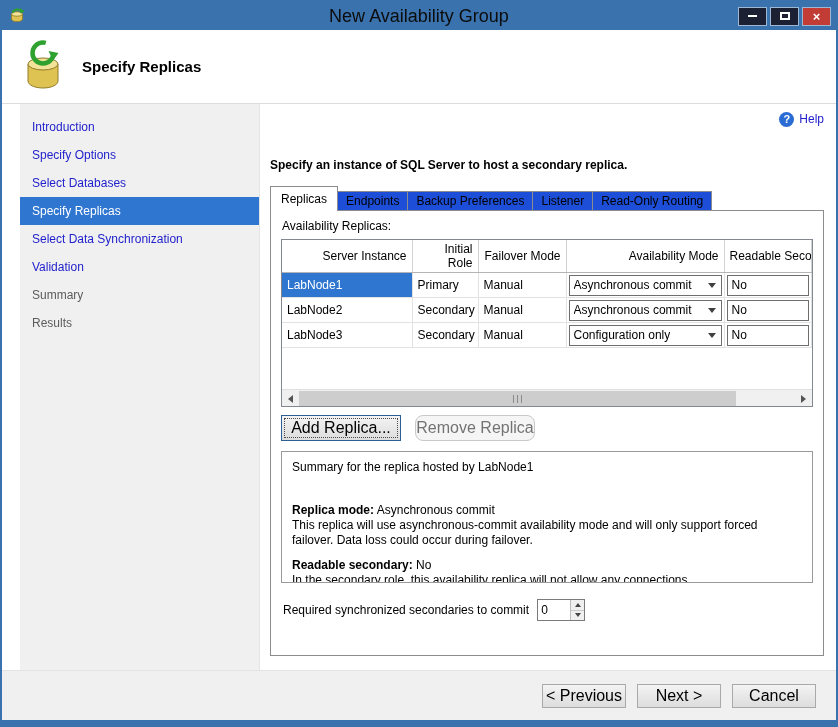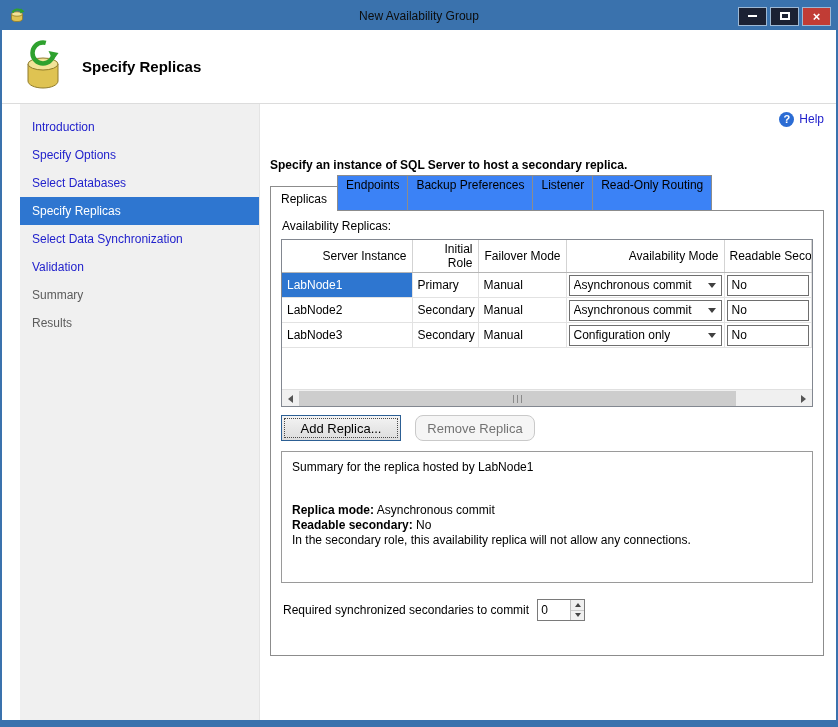--- a/index.html
+++ b/index.html
@@ -5,21 +5,21 @@
   * { box-sizing: border-box; margin: 0; padding: 0; }
   html,body { background:#ffffff; }
   body { font-family:"Liberation Sans", sans-serif; font-size:12px; color:#000; }
 
   .window { position:relative; width:838px; height:727px; border:2px solid #3a72ad;
             background:#fff; display:flex; flex-direction:column; overflow:hidden; }
 
   
   .titlebar { flex:0 0 auto; height:28px; background:#3a72ad; display:flex; align-items:center; position:relative; }
   .win-icon { margin-left:7px; width:18px; height:18px; display:flex; align-items:center; z-index:2; }
-  .title { position:absolute; left:0; right:0; text-align:center; font-size:12px; color:#0c0c0c; }
+  .title { position:absolute; left:0; right:0; text-align:center; font-size:18px; color:#0c0c0c; }
   .caption-buttons { margin-left:auto; display:flex; gap:3px; margin-right:5px; z-index:2; }
   .cap { width:29px; height:19px; display:flex; align-items:center; justify-content:center;
          border:1px solid #9db8d4; cursor:pointer; }
   .cap.min, .cap.max { background:#1b2133; }
   .cap.close { background:#c13c35; }
   .glyph-min { width:9px; height:2px; background:#fff; }
   .glyph-max { width:10px; height:8px; border:2px solid #fff; }
   .glyph-close { color:#fff; font-size:13px; line-height:1; font-weight:bold; }
 
   
@@ -41,21 +41,21 @@
 
   .help-row { display:flex; justify-content:flex-end; align-items:center; gap:5px; height:18px; }
   .help-icon { width:15px; height:15px; border-radius:50%; background:#2b6cd4; color:#fff;
                font-size:11px; font-weight:bold; display:flex; align-items:center; justify-content:center; }
   .help-link { color:#2222cc; cursor:pointer; text-decoration:none; }
 
   .instruction { margin-top:30px; font-weight:bold; padding-left:2px; }
 
   
   .tabs { display:flex; align-items:flex-end; height:25px; margin-top:14px; padding-left:2px; }
-  .tab { background:#3b82f6; border:1px solid #8c8c8c; height:36px; padding:2px 8px 16px;
+  .tab { background:#1d4ed8; border:1px solid #8c8c8c; height:20px; padding:2px 8px 16px;
          margin-left:-1px; cursor:pointer; white-space:nowrap; }
   .tab:first-child { margin-left:0; }
   .tab.active { height:25px; padding:5px 10px 0; background:#fff; border-bottom:none;
                 position:relative; z-index:3; }
 
   .tab-panel { border:1px solid #8c8c8c; margin-top:-1px; margin-left:2px; background:#fff;
                padding:8px 10px; height:446px; position:relative; }
 
   .avail-label { padding-left:1px; }
 
@@ -89,21 +89,21 @@
   .tri-right { width:0; height:0; border-top:4px solid transparent; border-bottom:4px solid transparent;
                border-left:5px solid #555; }
   .hs-thumb { position:absolute; left:17px; top:1px; height:15px; width:437px; background:#cdcdcd;
               display:flex; align-items:center; justify-content:center; cursor:grab; }
   .grip { width:9px; height:8px;
           background:repeating-linear-gradient(90deg,#8a8a8a 0 1px,transparent 1px 4px); }
 
   
   .btn-row { margin-top:8px; display:flex; gap:14px; }
   .btn { min-width:120px; height:26px; border:1px solid #a9a9a9; color:#000;
-         background:linear-gradient(#f4f4f4,#e9e9e9 45%,#dddddd); font-size:13px;
+         background:linear-gradient(#f4f4f4,#e9e9e9 45%,#dddddd); font-size:16px;
          font-family:inherit; cursor:pointer; }
   .btn.focus { border:1px solid #2c5f94; outline:1px dotted #4a4a4a; outline-offset:-4px; }
   .btn.disabled { color:#737373; background:#f5f5f5; border-color:#c9c9c9; cursor:default;border-radius:8px; }
 
   
   .summary-box { margin-top:10px; border:1px solid #9a9a9a; padding:8px 10px; height:132px;
                  line-height:15px; overflow:hidden; }
   .sum-title { font-weight:normal; margin-bottom:28px; }
   .sum-line b { font-weight:bold; }
   .sum-desc { margin-bottom:10px; }
@@ -289,20 +289,21 @@
           <button class="btn focus">Add Replica...</button>
           <button class="btn disabled" disabled="">Remove Replica</button>
         </div>
 
         <div class="summary-box">
           <div class="sum-title">Summary for the replica hosted by LabNode1</div>
           <div class="sum-line">
             <b>Replica mode:</b>
             <span>Asynchronous commit</span>
           </div>
+          <div class="sum-desc">This replica will use asynchronous-commit availability mode and will only support forced failover. Data loss could occur during failover.</div>
           <div class="sum-line">
             <b>Readable secondary:</b>
             <span>No</span>
           </div>
           <div>In the secondary role, this availability replica will not allow any connections.</div>
         </div>
 
         <div class="spin-row">
           <span>Required synchronized secondaries to commit</span>
           <div class="spinbox">
@@ -315,15 +316,20 @@
                   <span class="tri-down"></span>
                 </div>
             </div>
           </div>
         </div>
 
       </div>
     </div>
   </div>
 
+  <div class="footer">
+    <button class="btn">&lt; Previous</button>
+    <button class="btn">Next &gt;</button>
+    <button class="btn">Cancel</button>
+  </div>
   <div class="bottom-strip"></div>
 
 </div>
 
 </body></html>

